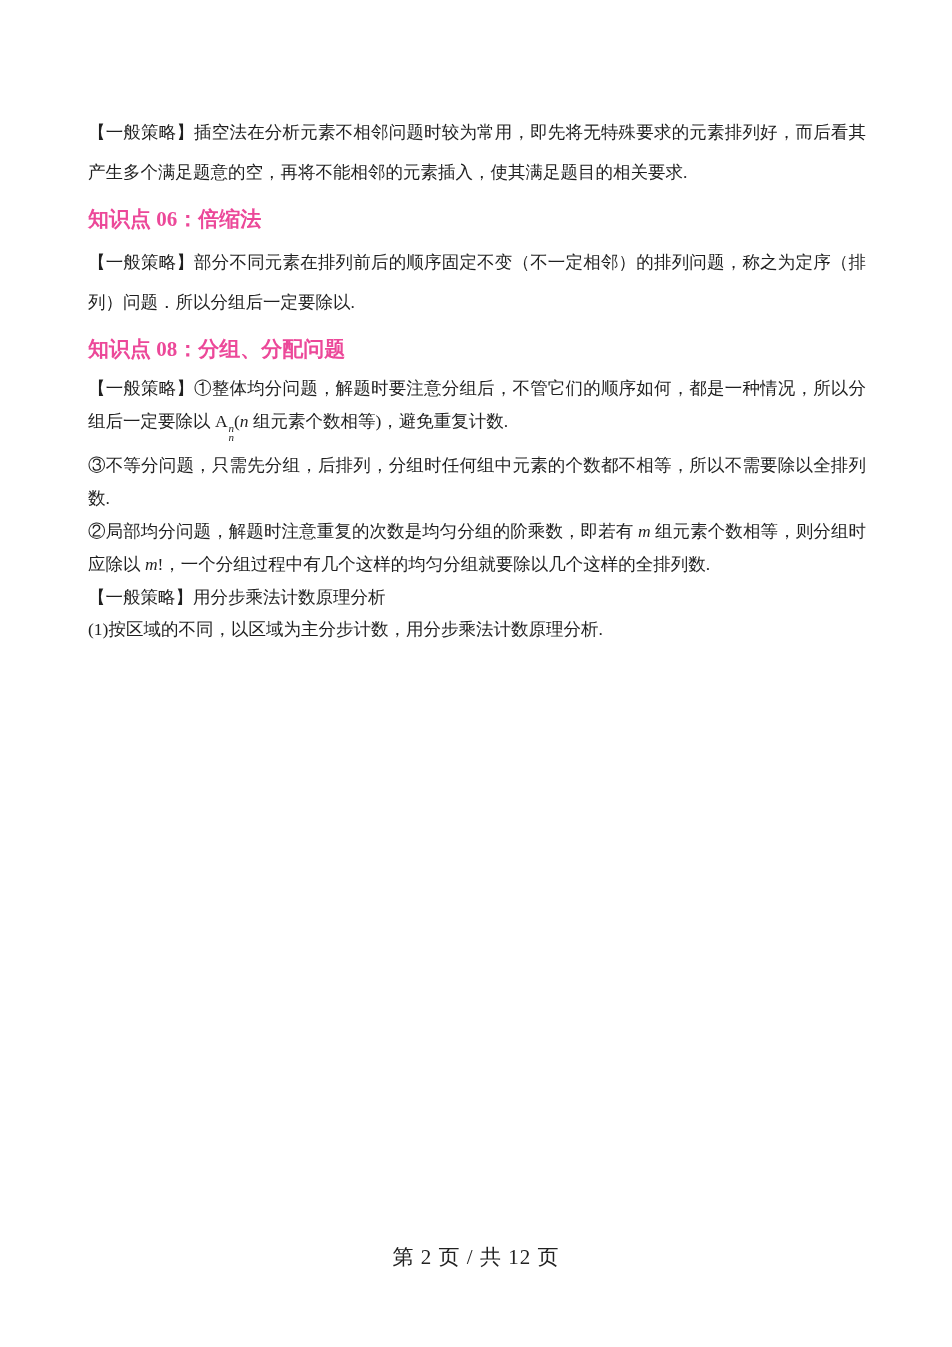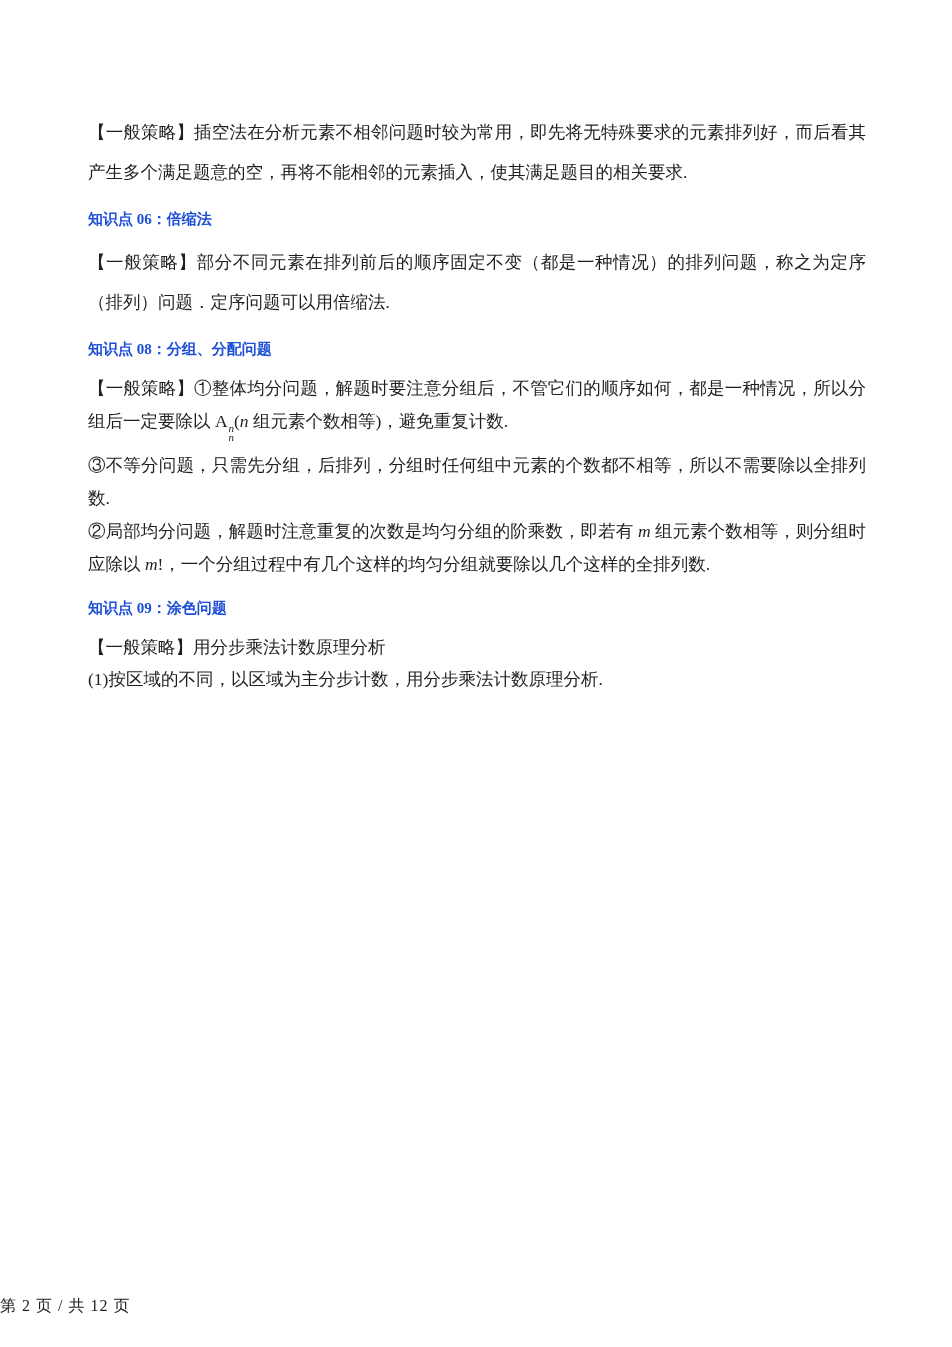--- a/index.html
+++ b/index.html
@@ -27,65 +27,65 @@
     text-align: justify;
     text-justify: inter-character;
     color: #1f1f1f;
     word-break: break-all;
   }
   .para.wide  { line-height: 40px; }
   .para.mid   { line-height: 33px; }
   .para.tight { line-height: 32px; }
   .para.extra-top { margin-top: 7px; }
   .heading {
-    font-size: 15px;
+    font-size: 21px;
     line-height: 30px;
     font-weight: 700;
-    color: #1d4ed8;
+    color: #ec4899;
     margin: 12px 0 8px 0;
     text-align: left;
   }
   .it { font-style: italic; }
   .formula { white-space: nowrap; }
   .formula .base { font-size: 17.5px; }
   .formula .ss {
     display: inline-flex;
     flex-direction: column;
     justify-content: center;
     vertical-align: -5px;
     margin-left: 1px;
     font-size: 11px;
     line-height: 9px;
     font-style: italic;
   }
   .footer {
     position: absolute;
-    top: 1296px;
+    top: 1243px;
     left: 0;
     width: 100%;
-    font-size: 16px;
+    text-align: center;
+    font-size: 21px;
     color: #222222;
     letter-spacing: 1px;
   }
 </style>
 </head>
 <body>
 
 <div class="page">
   <div class="content">
       <p class="para wide"><span>【一般策略】插空法在分析元素不相邻问题时较为常用，即先将无特殊要求的元素排列好，而后看其产生多个满足题意的空，再将不能相邻的元素插入，使其满足题目的相关要求.</span></p>
       <h2 class="heading"><span>知识点 06：倍缩法</span></h2>
-      <p class="para wide"><span>【一般策略】部分不同元素在排列前后的顺序固定不变（都是一种情况）的排列问题，称之为定序（排列）问题．定序问题可以用倍缩法.</span></p>
+      <p class="para wide"><span>【一般策略】部分不同元素在排列前后的顺序固定不变（不一定相邻）的排列问题，称之为定序（排列）问题．所以分组后一定要除以.</span></p>
       <h2 class="heading"><span>知识点 08：分组、分配问题</span></h2>
       <p class="para mid"><span>【一般策略】①整体均分问题，解题时要注意分组后，不管它们的顺序如何，都是一种情况，所以分组后一定要除以 </span><span class="formula"><span class="base">A</span><span class="ss">
             <span>n</span>
             <span>n</span>
           </span></span><span>(</span><span class="it">n</span><span> 组元素个数相等)，避免重复计数.</span></p>
       <p class="para mid extra-top"><span>③不等分问题，只需先分组，后排列，分组时任何组中元素的个数都不相等，所以不需要除以全排列数.</span></p>
       <p class="para mid"><span>②局部均分问题，解题时注意重复的次数是均匀分组的阶乘数，即若有 </span><span class="it">m</span><span> 组元素个数相等，则分组时应除以 </span><span class="it">m</span><span>!，一个分组过程中有几个这样的均匀分组就要除以几个这样的全排列数.</span></p>
-      <h2 class="heading"><span>知识点 09：涂色问题</span></h2>
       <p class="para tight"><span>【一般策略】用分步乘法计数原理分析</span></p>
       <p class="para tight"><span>(1)按区域的不同，以区域为主分步计数，用分步乘法计数原理分析.</span></p>
     </div>
   <div class="footer">
     <span>第 2 页 / 共 12 页</span>
   </div>
 </div>
 
 </body></html>

